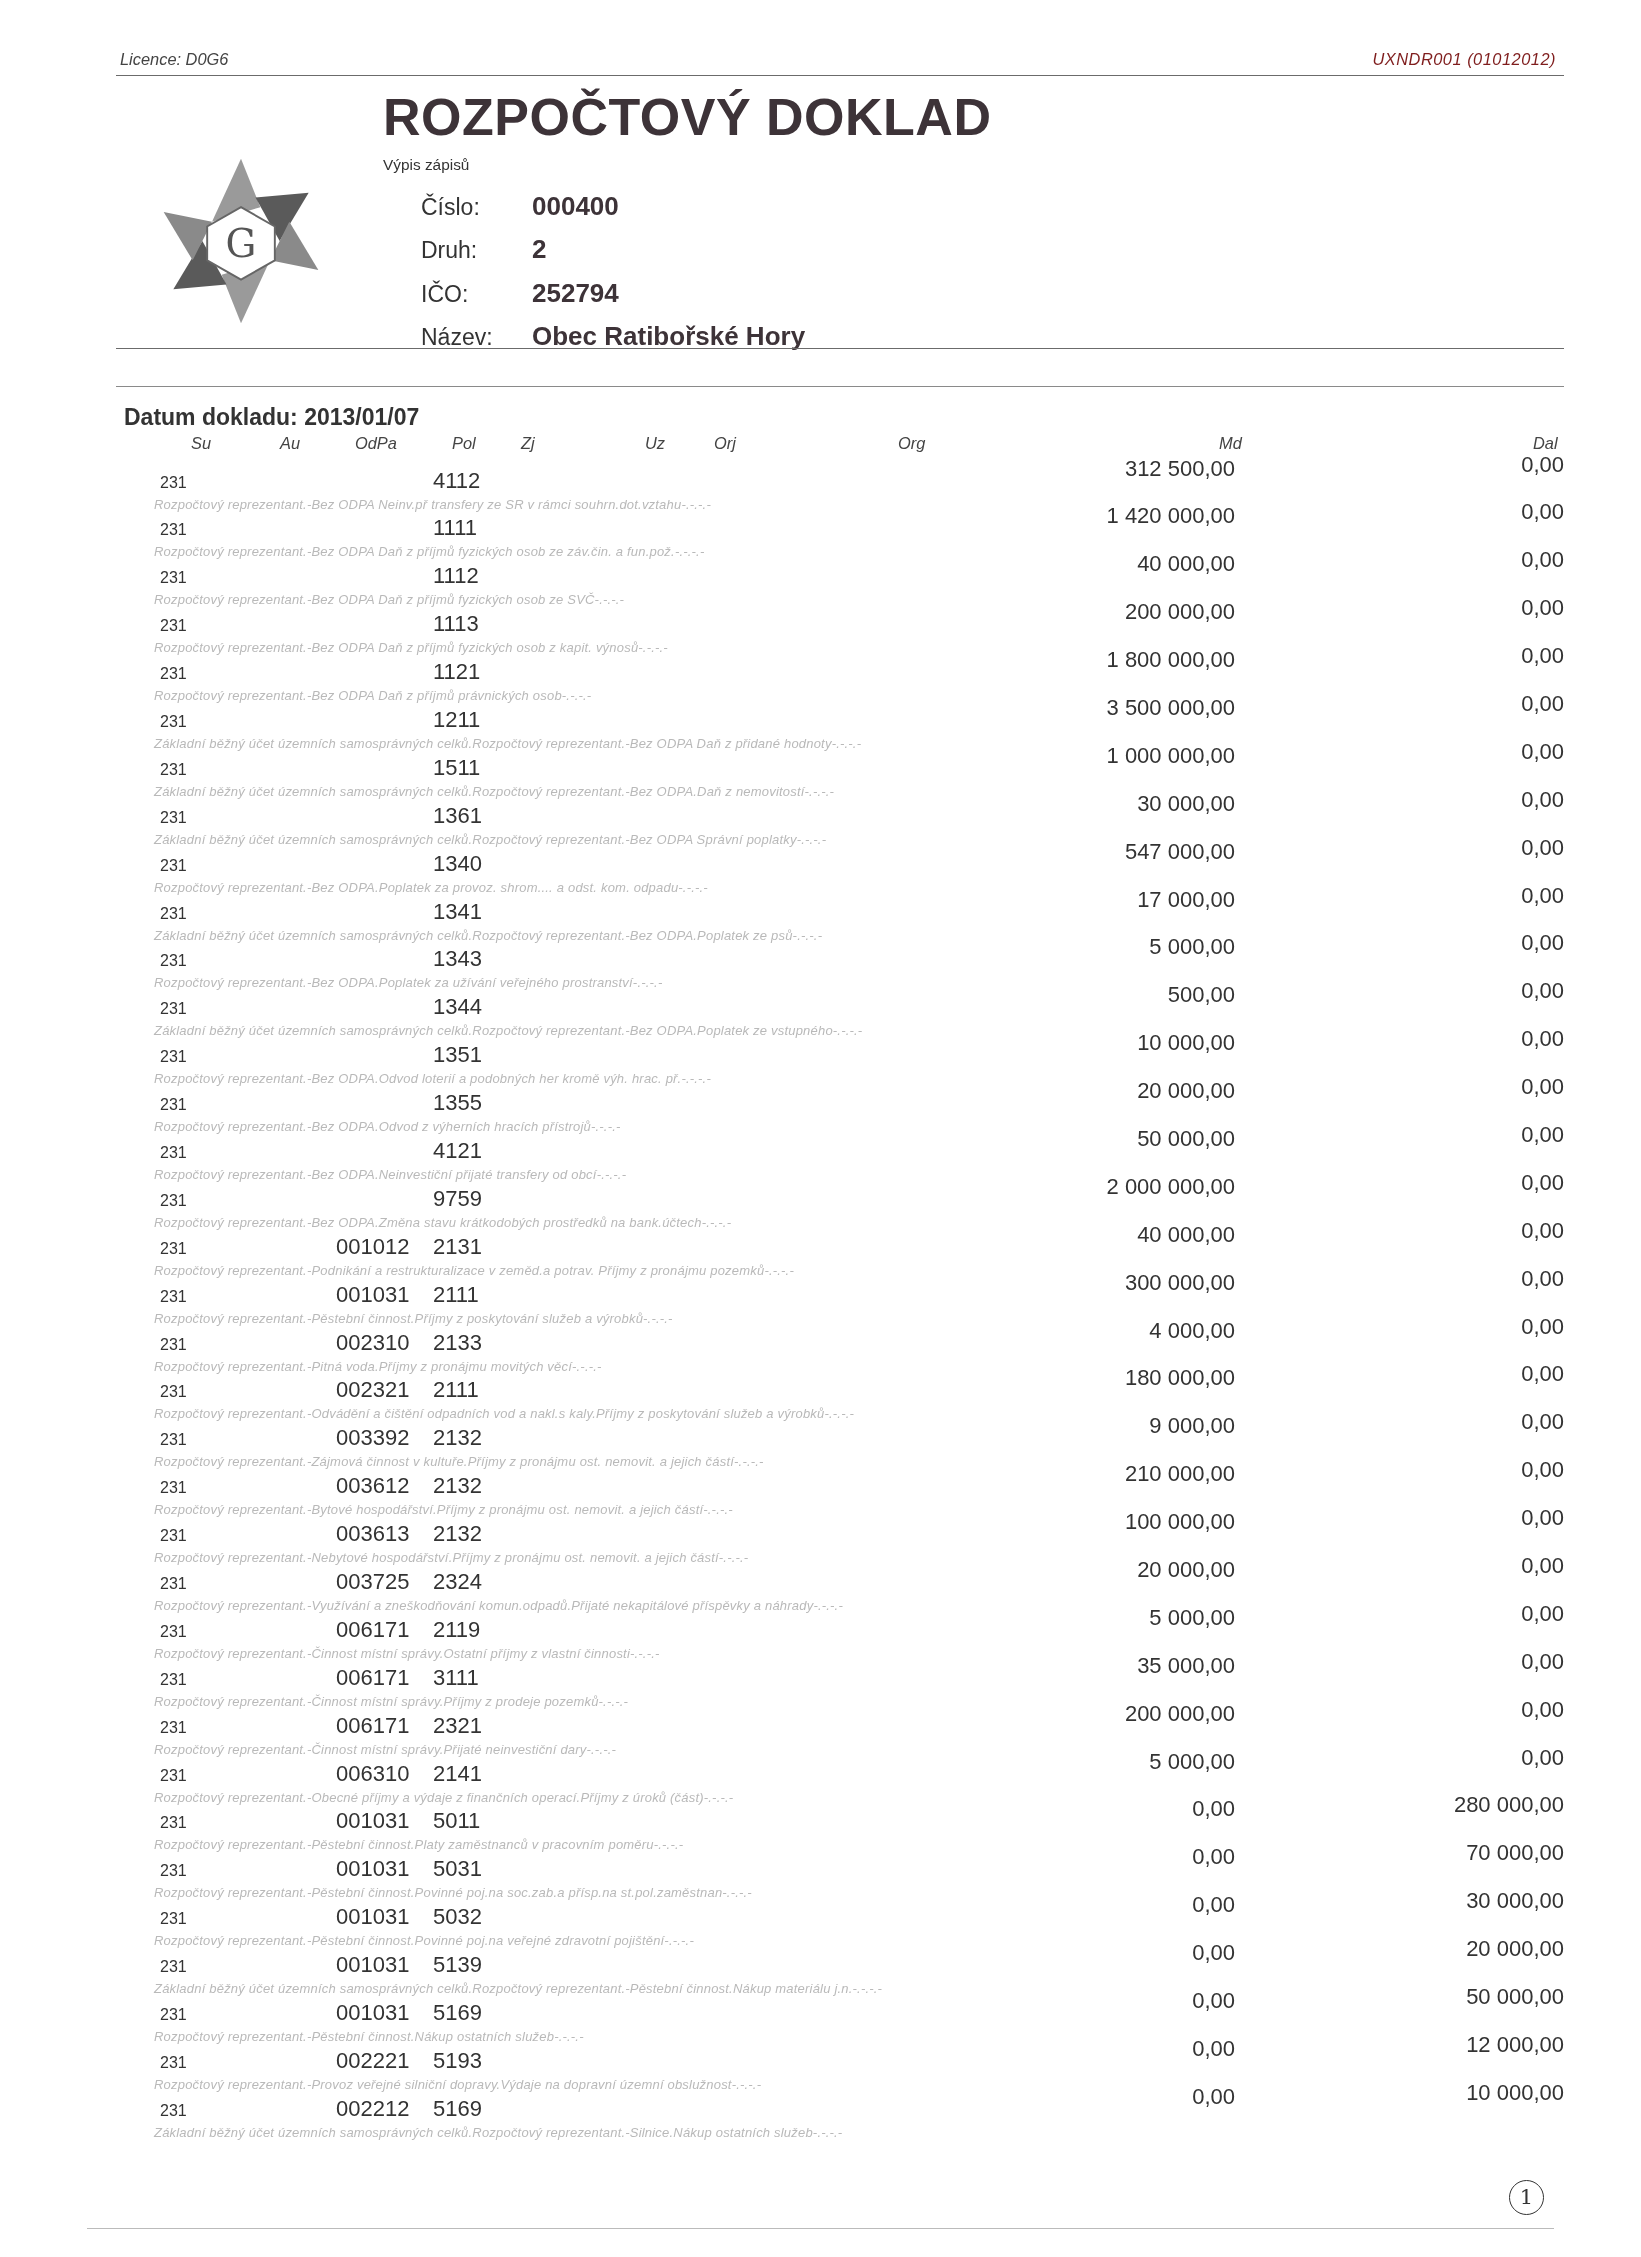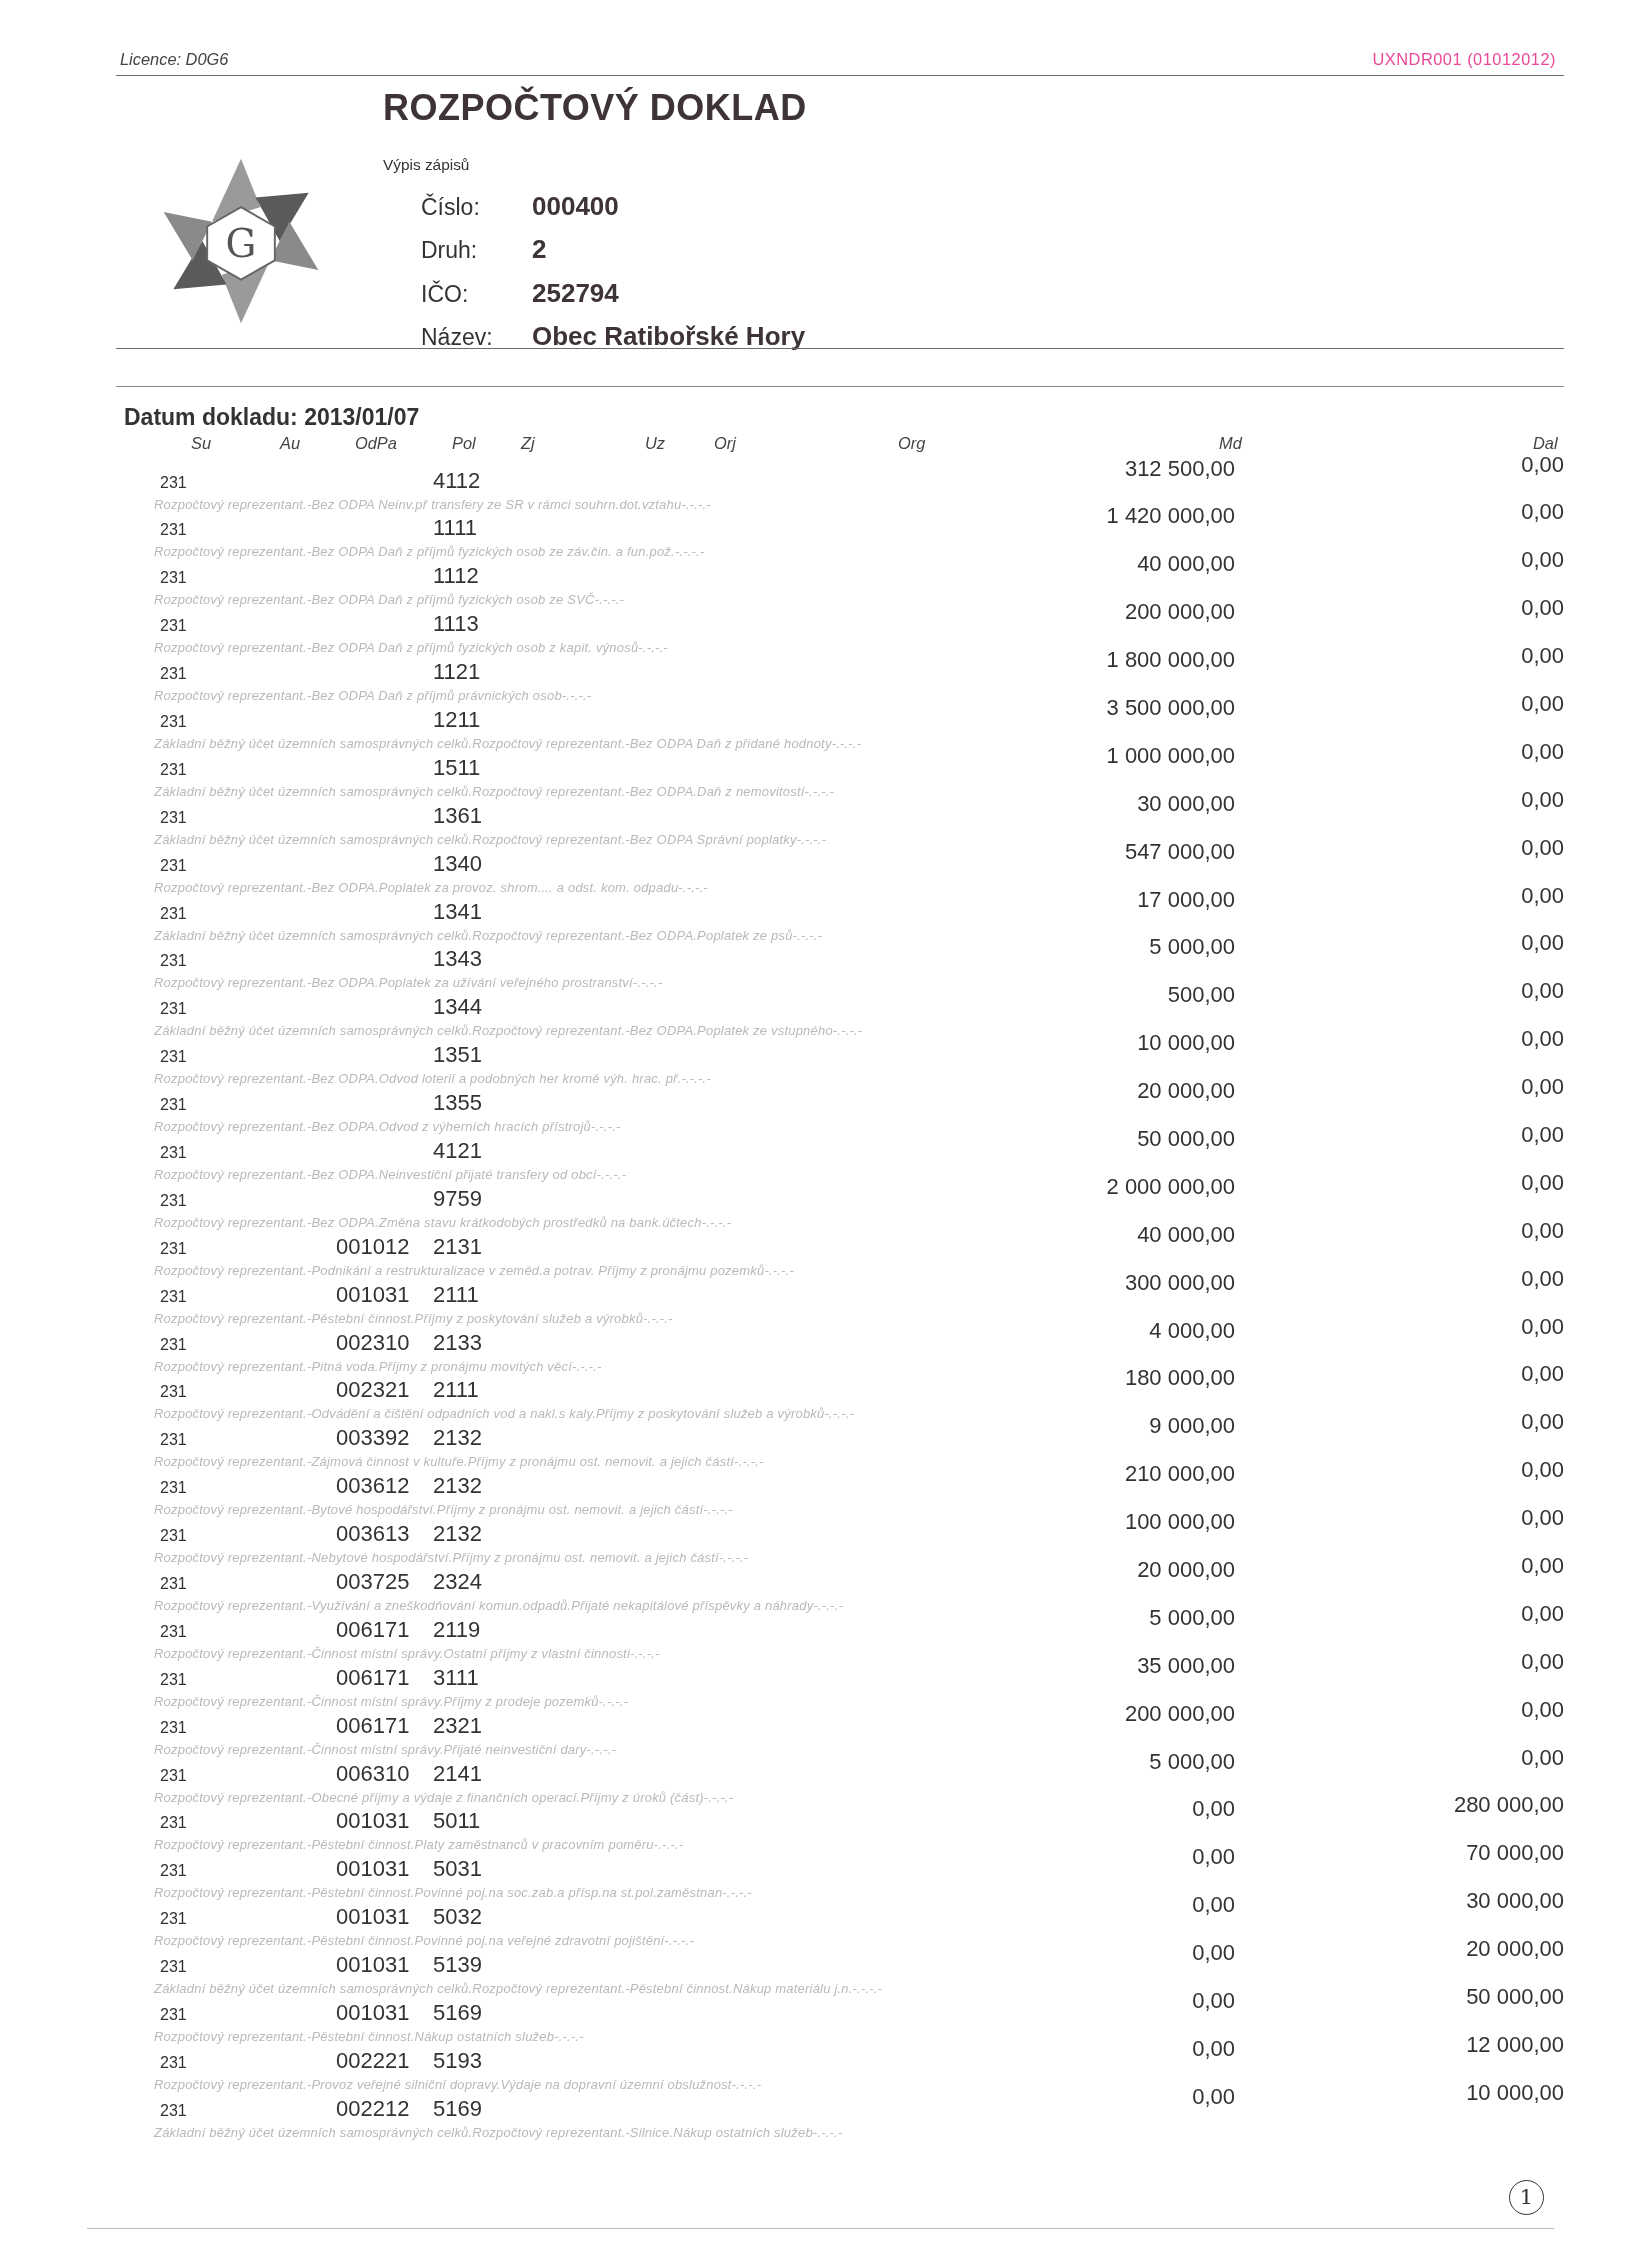--- a/index.html
+++ b/index.html
@@ -1,26 +1,26 @@
 <!DOCTYPE html>
 <html><head>
 <meta charset="utf-8">
 <style>
   html, body { margin:0; padding:0; background:#ffffff; }
   body { width:1641px; height:2257px; position:relative; overflow:hidden;
          font-family:"Liberation Sans", "DejaVu Sans", sans-serif; color:#3a3436; }
   .licence { position:absolute; left:120px; top:50px; font-size:16.4px; font-style:italic; color:#444; }
-  .formcode { position:absolute; right:85px; top:50px; font-size:16.4px; color:#ec4899; letter-spacing:0.5px; }
+  .formcode { position:absolute; right:85px; top:50px; font-size:16.4px; font-style:italic; color:#7f1d1d; letter-spacing:0.5px; }
   .rule { position:absolute; height:0; border-top:1.4px solid #6b6b6b; }
   .r1 { left:116px; right:77px; top:75px; }
   .r2 { left:116px; right:77px; top:348px; }
   .r3 { left:116px; right:77px; top:386px; border-top:1px solid #8a8a8a; }
   .r4 { left:87px; right:87px; top:2228px; border-top:1px solid #bbb; }
 
-  .title { position:absolute; left:383px; top:87px; font-size:36px; font-weight:bold; color:#3d3338; letter-spacing:0.5px; }
+  .title { position:absolute; left:383px; top:87px; font-size:52px; font-weight:bold; color:#3d3338; letter-spacing:0.5px; }
   .subtitle { position:absolute; left:383px; top:156px; font-size:15.4px; color:#333; }
 
   .field { position:absolute; left:383px; font-size:23px; color:#333;margin-left:38px; }
   .field .lbl { display:inline-block; width:111px; }
   .field .val { font-weight:bold; color:#3d3338; font-size:26px; }
   .f1 { top:191px; } .f2 { top:234px; } .f3 { top:278px; } .f4 { top:321px; }
 
   .logo { position:absolute; left:154px; top:154px; width:174px; height:174px; }
 
   .date-line { position:absolute; left:124px; top:404px; font-size:23px; font-weight:bold; color:#333; }

